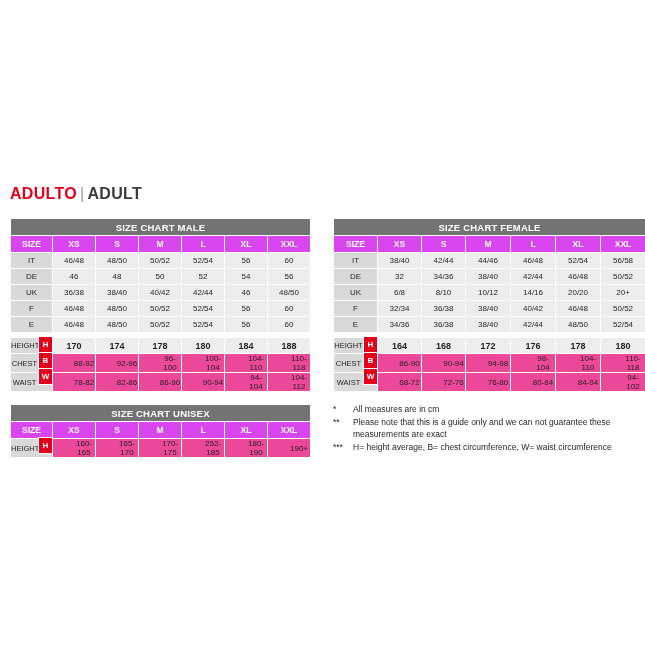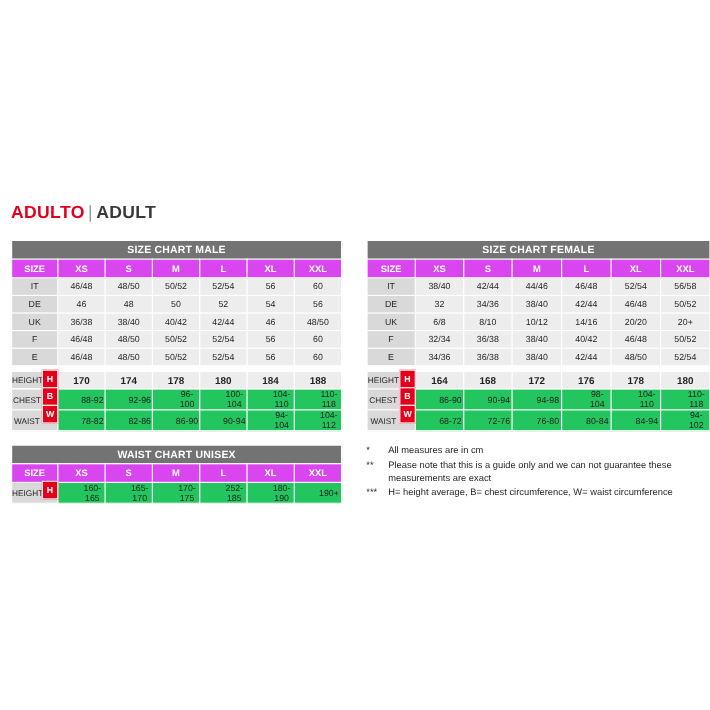--- a/index.html
+++ b/index.html
@@ -77,21 +77,21 @@
     background: #ededed;
     font-size: 8px;
   }
   .lbl-meas {
     background: #d9d9d9;
     color: #231f20;
     font-weight: bold;
     font-size: 7.5px;
   }
   .meas-row td.cell {
-    background: #22c55e;
+    background: #ec4899;
     font-size: 8px;
     padding-left: 20px;
   }
   .bold-row td.cell {
     font-weight: bold;
     font-size: 9px;
   }
   .spacer-row td {
     border: none;
     background: #ffffff;
@@ -347,21 +347,21 @@
       <col style="width:42px">
         <col style="width:43px">
         <col style="width:43px">
         <col style="width:43px">
         <col style="width:43px">
         <col style="width:43px">
         <col style="width:43px">
     </colgroup>
     <tbody>
       <tr class="hdr-bar">
-        <td colspan="7">WAIST CHART UNISEX</td>
+        <td colspan="7">SIZE CHART UNISEX</td>
       </tr>
       <tr class="sub-hdr">
         <td>SIZE</td>
         <td>XS</td>
         <td>S</td>
         <td>M</td>
         <td>L</td>
         <td>XL</td>
         <td>XXL</td>
       </tr>

